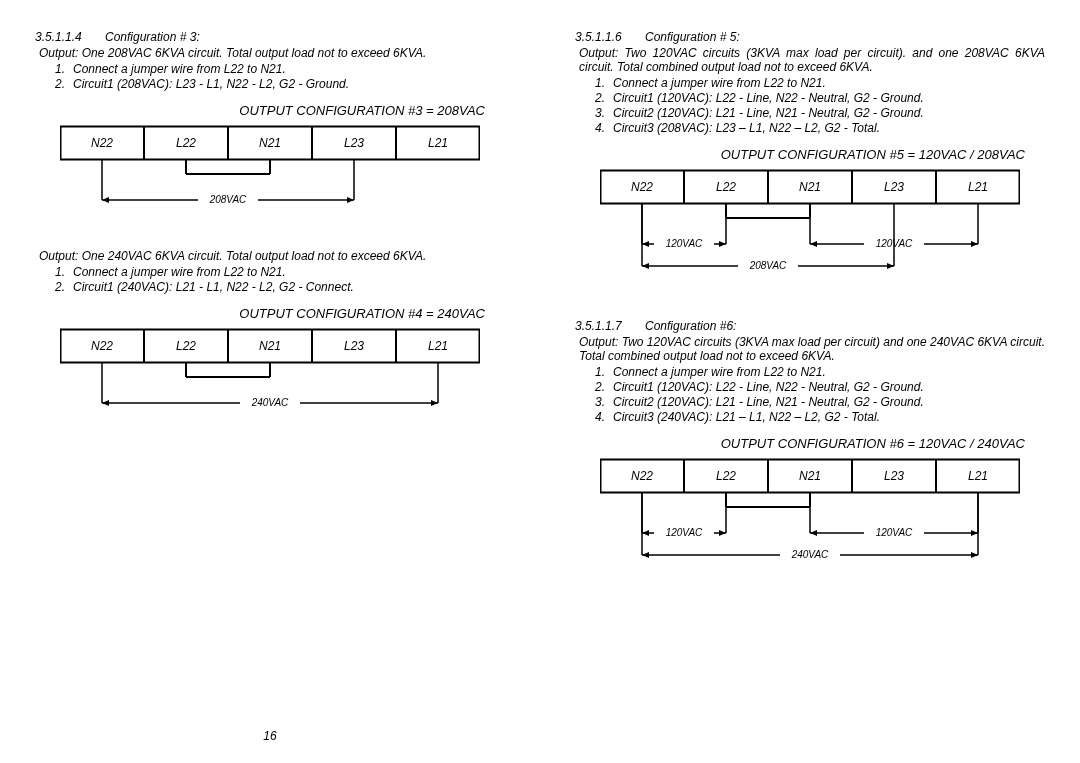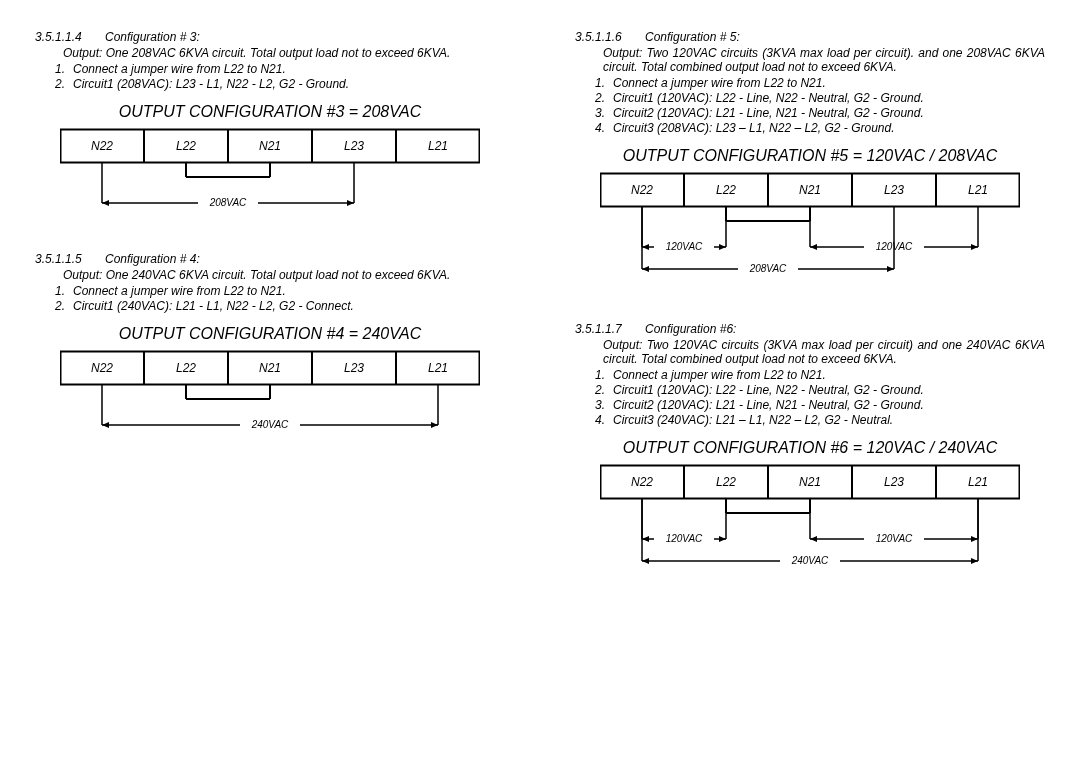--- a/index.html
+++ b/index.html
@@ -2,27 +2,27 @@
 <html><head>
 <meta charset="utf-8">
 <style>
   html,body{margin:0;padding:0;background:#fff;font-family:Arial,Helvetica,sans-serif;font-size:12px;color:#000;}
   .page{width:1080px;height:763px;display:flex;box-sizing:border-box;padding:30px 0 0 0;}
   .col{flex:1;padding:0 35px;box-sizing:border-box;display:flex;flex-direction:column;font-style:italic;}
   .section{margin-bottom:15px;}
   .heading{display:flex;margin-bottom:2px;}
   .hnum{width:70px;}
   .htitle{}
-  .output-desc{margin-left:28px;margin-bottom:2px;text-align:justify;}
+  .output-desc{margin-left:4px;margin-bottom:2px;text-align:justify;}
   .steps{margin-left:20px;}
   .step{display:flex;margin-bottom:1px;}
   .step-num{width:18px;}
   .step-txt{flex:1;}
   .diagram-wrap{margin:12px auto 18px auto;width:430px;}
-  .dia-title{text-align:center;font-size:16px;margin-bottom:6px;}
+  .dia-title{text-align:right;font-size:13px;margin-bottom:6px;}
   svg{display:block;margin:0 auto;}
   .pagenum{text-align:center;margin-top:auto;padding-bottom:20px;font-size:12px;}
   .term-label{font-family:Arial,Helvetica,sans-serif;font-size:12px;}
   .volt-label{font-family:Arial,Helvetica,sans-serif;font-size:10px;}
 </style>
 </head>
 <body>
 
 <div class="page">
   <div class="col" id="left-col">
@@ -62,24 +62,20 @@
             <line x1="294" y1="36" x2="294" y2="76" stroke="#000" stroke-width="1.5"></line>
             <line x1="42" y1="76" x2="138" y2="76" stroke="#000" stroke-width="1.5"></line>
             <line x1="198" y1="76" x2="294" y2="76" stroke="#000" stroke-width="1.5"></line>
             <polygon points="42,76 49,73 49,79" fill="#000"></polygon>
             <polygon points="294,76 287,73 287,79" fill="#000"></polygon>
             <text class="volt-label" x="168" y="79" text-anchor="middle">208VAC</text>
           </svg>
         </div>
       </div>
       <div class="section">
-        <div class="heading">
-          <span class="hnum">3.5.1.1.5</span>
-          <span class="htitle">Configuration # 4:</span>
-        </div>
         <div class="output-desc">Output: One 240VAC 6KVA circuit. Total output load not to exceed 6KVA.</div>
         <div class="steps">
           <div class="step">
             <span class="step-num">1.</span>
             <span class="step-txt">Connect a jumper wire from L22 to N21.</span>
           </div>
           <div class="step">
             <span class="step-num">2.</span>
             <span class="step-txt">Circuit1 (240VAC):   L21 - L1, N22 - L2, G2 - Connect.</span>
           </div>
@@ -103,20 +99,21 @@
             <line x1="42" y1="36" x2="42" y2="76" stroke="#000" stroke-width="1.5"></line>
             <line x1="378" y1="36" x2="378" y2="76" stroke="#000" stroke-width="1.5"></line>
             <line x1="42" y1="76" x2="180" y2="76" stroke="#000" stroke-width="1.5"></line>
             <line x1="240" y1="76" x2="378" y2="76" stroke="#000" stroke-width="1.5"></line>
             <polygon points="42,76 49,73 49,79" fill="#000"></polygon>
             <polygon points="378,76 371,73 371,79" fill="#000"></polygon>
             <text class="volt-label" x="210" y="79" text-anchor="middle">240VAC</text>
           </svg>
         </div>
       </div>
+      <div class="pagenum">16</div>
   </div>
   <div class="col" id="right-col">
     <div class="section">
         <div class="heading">
           <span class="hnum">3.5.1.1.6</span>
           <span class="htitle">Configuration # 5:</span>
         </div>
         <div class="output-desc">Output: Two 120VAC circuits (3KVA max load per circuit). and one 208VAC 6KVA circuit. Total combined output load not to exceed 6KVA.</div>
         <div class="steps">
           <div class="step">
@@ -126,21 +123,21 @@
           <div class="step">
             <span class="step-num">2.</span>
             <span class="step-txt">Circuit1 (120VAC):   L22 - Line, N22 - Neutral, G2 - Ground.</span>
           </div>
           <div class="step">
             <span class="step-num">3.</span>
             <span class="step-txt">Circuit2 (120VAC):   L21 - Line, N21 - Neutral, G2 - Ground.</span>
           </div>
           <div class="step">
             <span class="step-num">4.</span>
-            <span class="step-txt">Circuit3 (208VAC):   L23 – L1, N22 – L2, G2 - Ground.</span>
+            <span class="step-txt">Circuit3 (208VAC):   L23 – L1, N22 – L2, G2 - Total.</span>
           </div>
         </div>
         <div class="diagram-wrap">
           <div class="dia-title">OUTPUT CONFIGURATION #5 = 120VAC / 208VAC</div>
           <svg width="420" height="118">
             <rect x="0.5" y="2.5" width="419" height="33" fill="none" stroke="#000" stroke-width="2"></rect>
             <line x1="84" y1="2" x2="84" y2="36" stroke="#000" stroke-width="2"></line>
             <line x1="168" y1="2" x2="168" y2="36" stroke="#000" stroke-width="2"></line>
             <line x1="252" y1="2" x2="252" y2="36" stroke="#000" stroke-width="2"></line>
             <line x1="336" y1="2" x2="336" y2="36" stroke="#000" stroke-width="2"></line>
@@ -190,21 +187,21 @@
           <div class="step">
             <span class="step-num">2.</span>
             <span class="step-txt">Circuit1 (120VAC):   L22 - Line, N22 - Neutral, G2 - Ground.</span>
           </div>
           <div class="step">
             <span class="step-num">3.</span>
             <span class="step-txt">Circuit2 (120VAC):   L21 - Line, N21 - Neutral, G2 - Ground.</span>
           </div>
           <div class="step">
             <span class="step-num">4.</span>
-            <span class="step-txt">Circuit3 (240VAC):   L21 – L1, N22 – L2, G2 - Neutral.</span>
+            <span class="step-txt">Circuit3 (240VAC):   L21 – L1, N22 – L2, G2 - Total.</span>
           </div>
         </div>
         <div class="diagram-wrap">
           <div class="dia-title">OUTPUT CONFIGURATION #6 = 120VAC / 240VAC</div>
           <svg width="420" height="118">
             <rect x="0.5" y="2.5" width="419" height="33" fill="none" stroke="#000" stroke-width="2"></rect>
             <line x1="84" y1="2" x2="84" y2="36" stroke="#000" stroke-width="2"></line>
             <line x1="168" y1="2" x2="168" y2="36" stroke="#000" stroke-width="2"></line>
             <line x1="252" y1="2" x2="252" y2="36" stroke="#000" stroke-width="2"></line>
             <line x1="336" y1="2" x2="336" y2="36" stroke="#000" stroke-width="2"></line>

